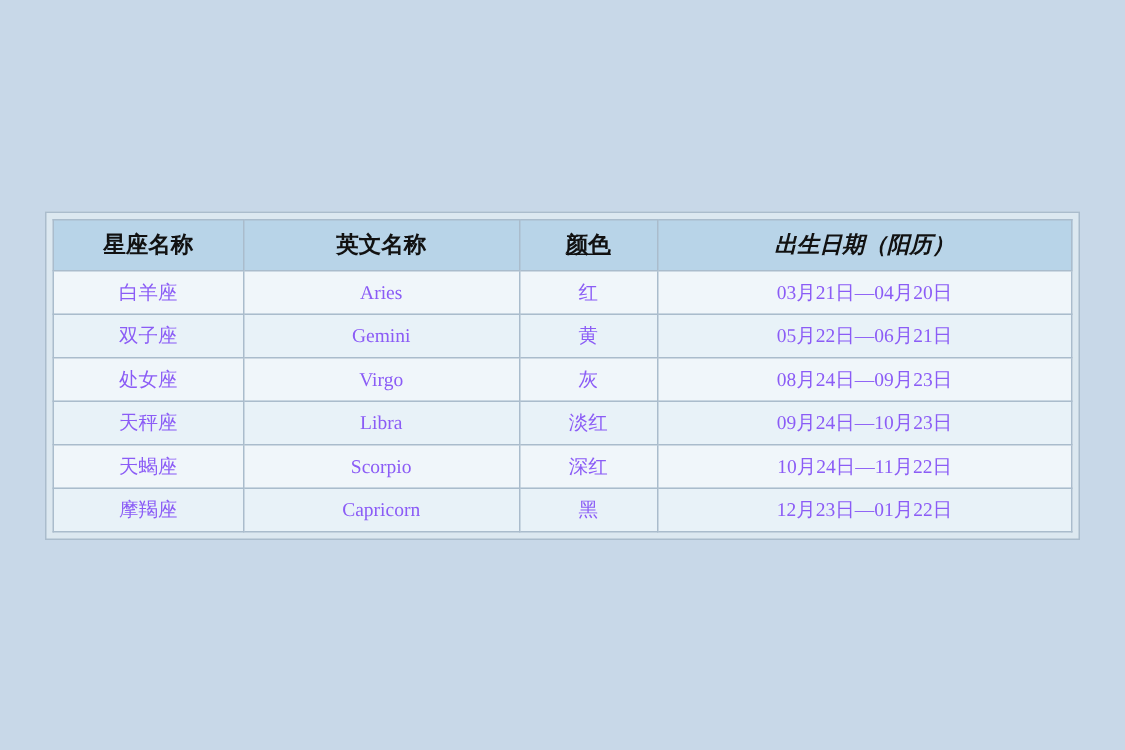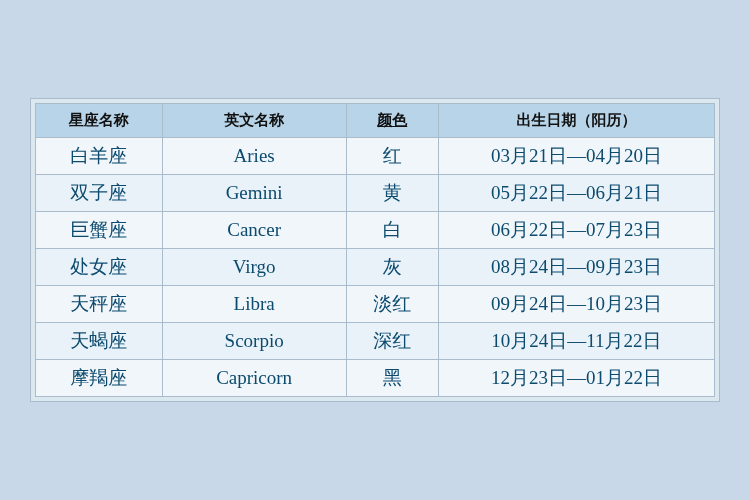--- a/index.html
+++ b/index.html
@@ -26,22 +26,22 @@
 
     table {
       border-collapse: collapse;
       width: 680px;
     }
 
     th, td {
       border: 1px solid #aabccc;
       text-align: center;
       padding: 5px 24px;
-      font-size: 19px;
-      color: #0c4a6e;
+      font-size: 13px;
+      color: #8b5cf6;
     }
 
     thead tr th {
       background-color: #b8d4e8;
       font-weight: bold;
       font-size: 15px;
       color: #111;
       padding: 7px 8px;
     }
 
@@ -49,21 +49,21 @@
       background-color: #f0f6fa;
     }
 
     tbody tr:nth-child(even) td {
       background-color: #e8f2f8;
     }
 
     .col-chinese { width: 110px; }
     .col-english { width: 160px; }
     .col-color   { width: 80px; text-decoration: underline; }
-    .col-date    { width: 240px; }
+    .col-date    { width: 240px; font-style: italic; }
   </style>
 </head>
 <body>
 
 <div class="table-container">
   <table>
     <thead>
       <tr>
         <th class="col-chinese">星座名称</th>
         <th class="col-english">英文名称</th>
@@ -76,26 +76,20 @@
           <td>白羊座</td>
           <td>Aries</td>
           <td>红</td>
           <td>03月21日—04月20日</td>
         </tr>
         <tr>
           <td>双子座</td>
           <td>Gemini</td>
           <td>黄</td>
           <td>05月22日—06月21日</td>
-        </tr>
-        <tr>
-          <td>巨蟹座</td>
-          <td>Cancer</td>
-          <td>白</td>
-          <td>06月22日—07月23日</td>
         </tr>
         <tr>
           <td>处女座</td>
           <td>Virgo</td>
           <td>灰</td>
           <td>08月24日—09月23日</td>
         </tr>
         <tr>
           <td>天秤座</td>
           <td>Libra</td>

